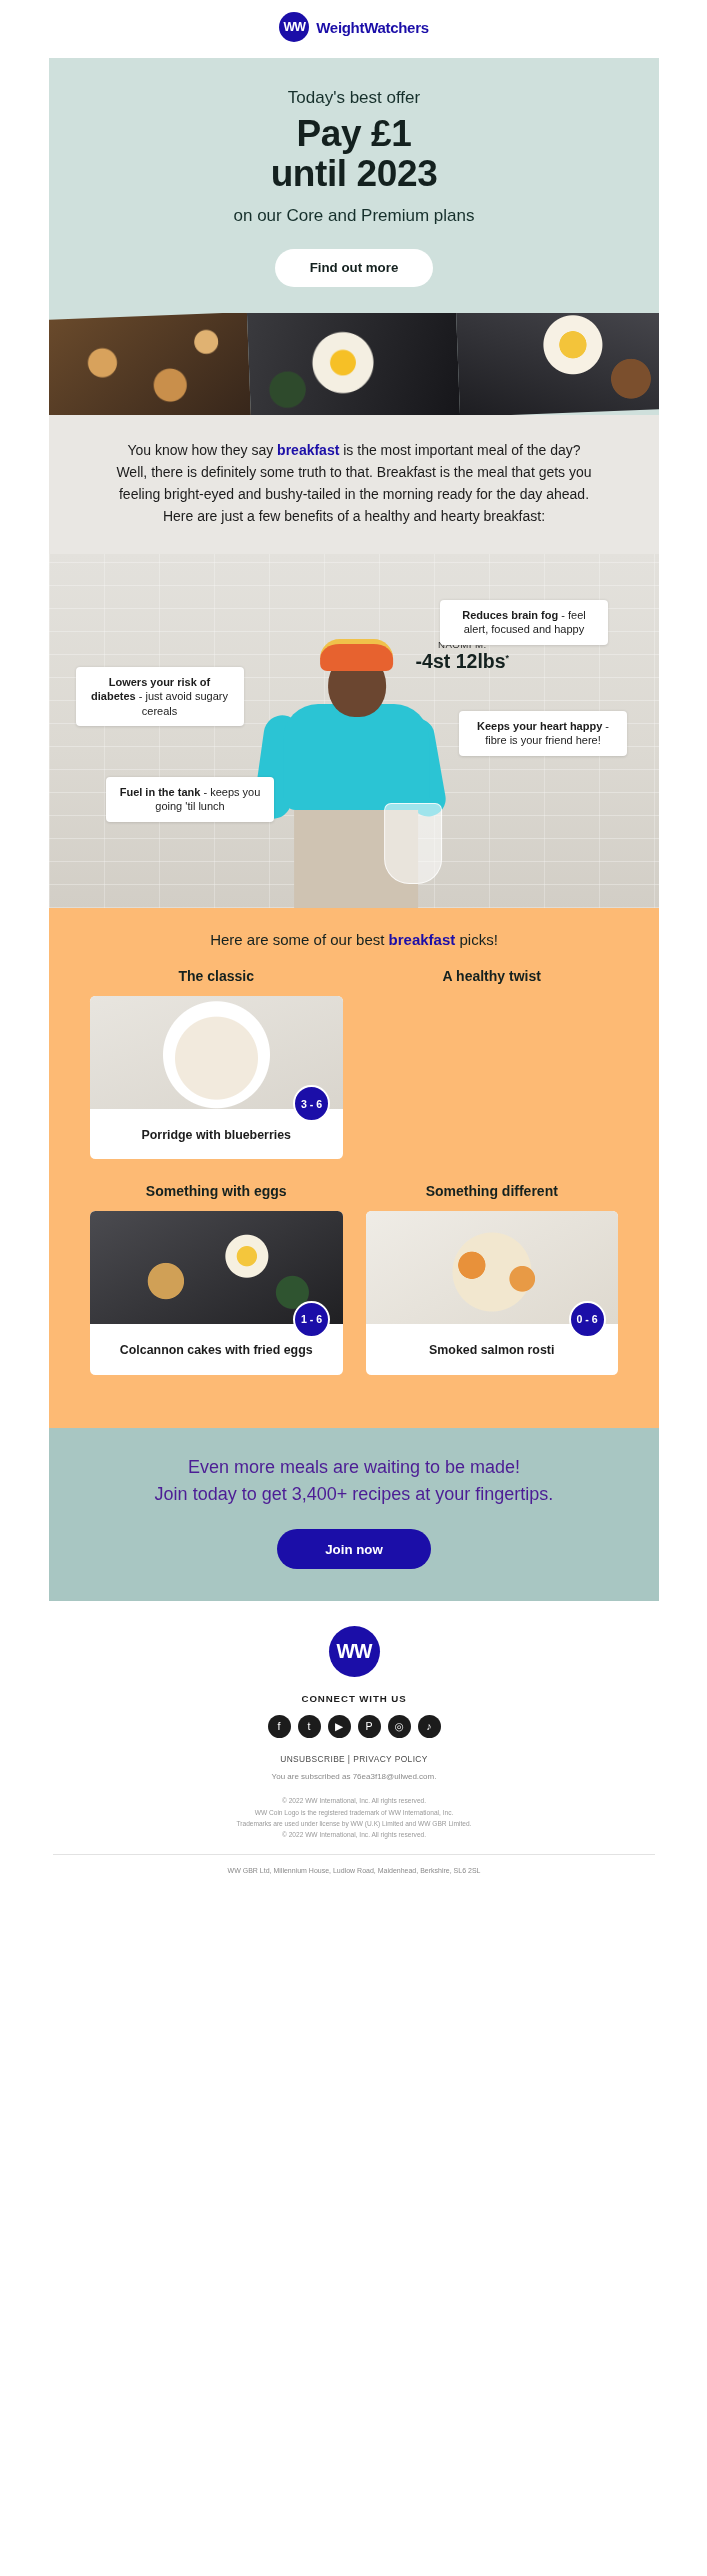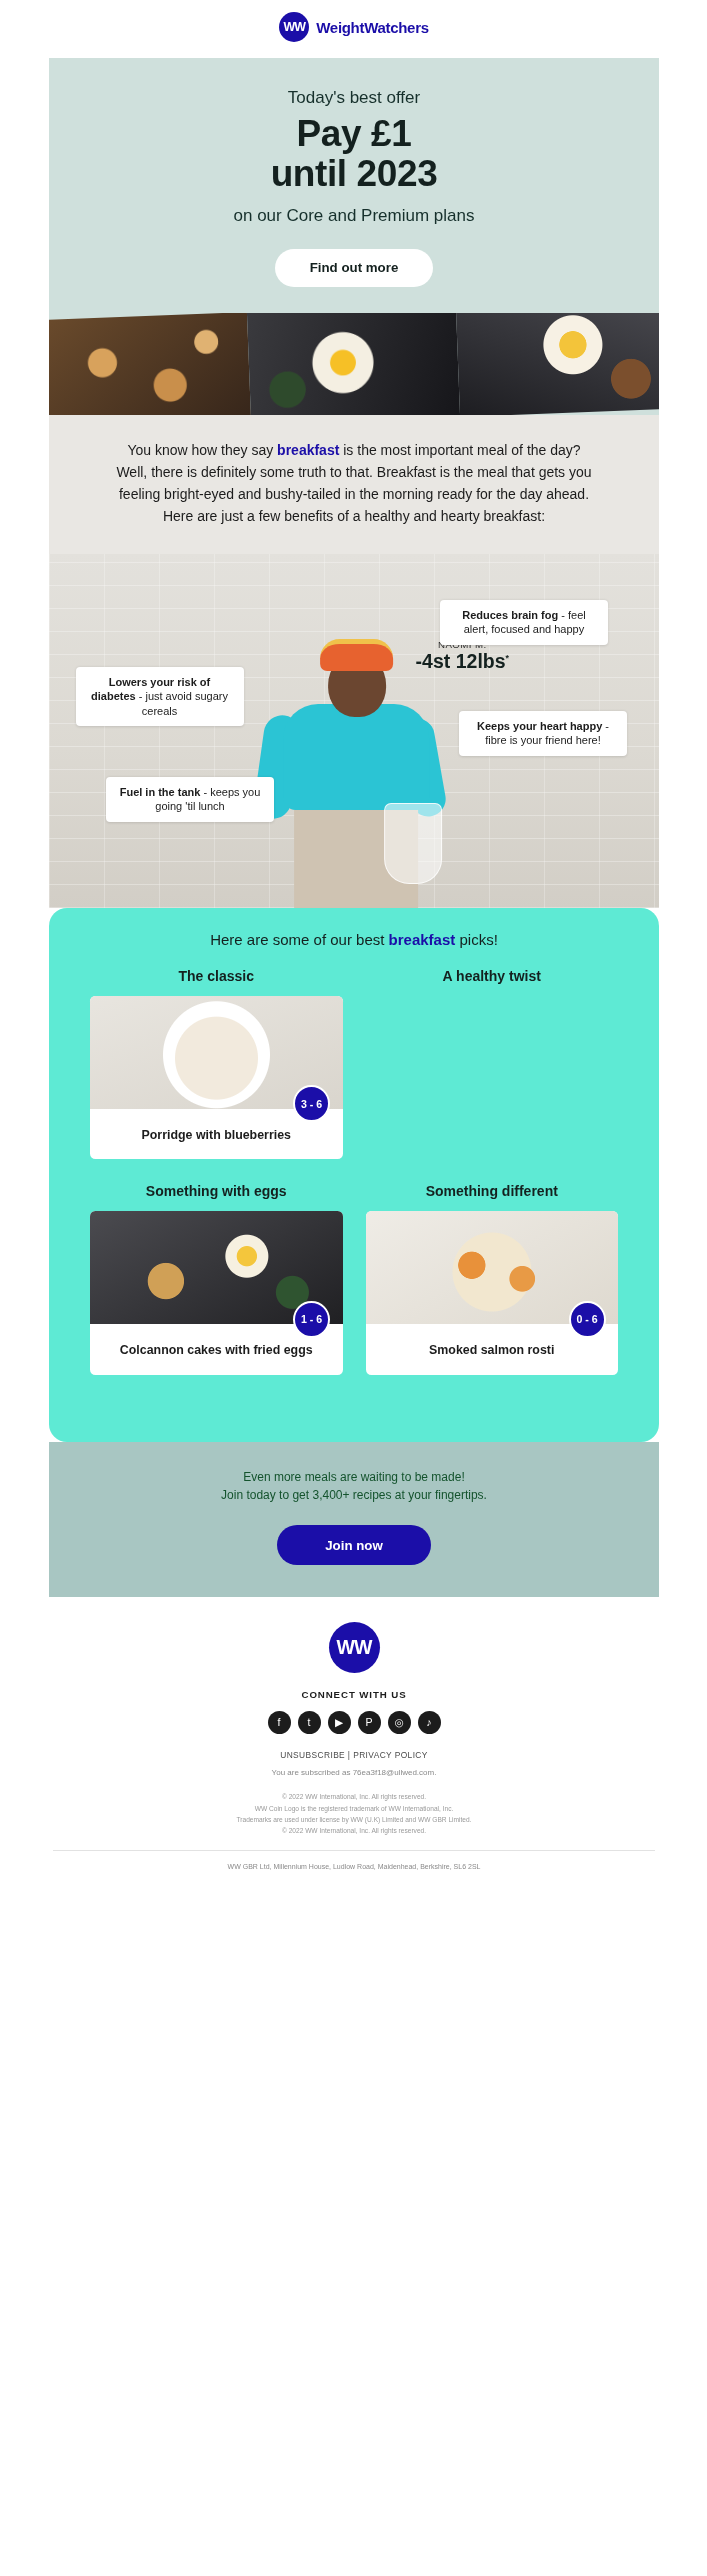--- a/index.html
+++ b/index.html
@@ -167,21 +167,21 @@
   .c4 { top: 223px; left: 57px; text-align: center; }
   .name-label {
     position: absolute; top: 85px; right: 150px;
     text-align: center;
   }
   .name-label .nm { font-size: 9.7px; letter-spacing: 0.4px; color: #2e2e2e; }
   .name-label .wl { font-size: 19.5px; font-weight: bold; color: #14211f; }
   .name-label .wl sup { font-size: 8.8px; }
 
   
-  .picks { background: #5eead4; padding: 23px 41px 44px; border-radius: 18px; }
+  .picks { background: #fdba74; padding: 23px 41px 30px; }
   .picks-title { text-align: center; font-size: 15px; margin-bottom: 19.5px; color: #14211f; }
   .picks-title b { color: #1b0ea8; font-weight: bold; }
   .pick-row { display: flex; gap: 23px; margin-bottom: 23px; }
   .pick-col { flex: 1; }
   .pick-heading {
     text-align: center; font-size: 14px; font-weight: bold;
     color: #14211f; margin-bottom: 10.6px; line-height: 1.3;
   }
   .card {
     background: #ffffff; border-radius: 5.3px; overflow: hidden;
@@ -224,21 +224,21 @@
     text-align: center; font-size: 12.4px; font-weight: bold;
     padding: 17.7px 10.6px 16px; line-height: 1.35; color: #1c1c1c;
   }
 
   
   .cta {
     background: #a8c6c2;
     padding: 26.5px 53px 32px;
     text-align: center;
   }
-  .cta p { font-size: 12px; line-height: 1.5; color: #14532d; }
+  .cta p { font-size: 18px; line-height: 1.5; color: #4c1d95; }
   .cta p b { font-weight: normal; text-align: center; }
   .join-btn {
     margin-top: 21px;
     display: inline-block;
     background: #1b0ea8; color: #ffffff;
     border-radius: 884px; border: none; cursor: pointer;
     padding: 12.4px 48px; font-size: 13.3px; font-weight: bold;
     font-family: "Liberation Sans", sans-serif;
   }
 

